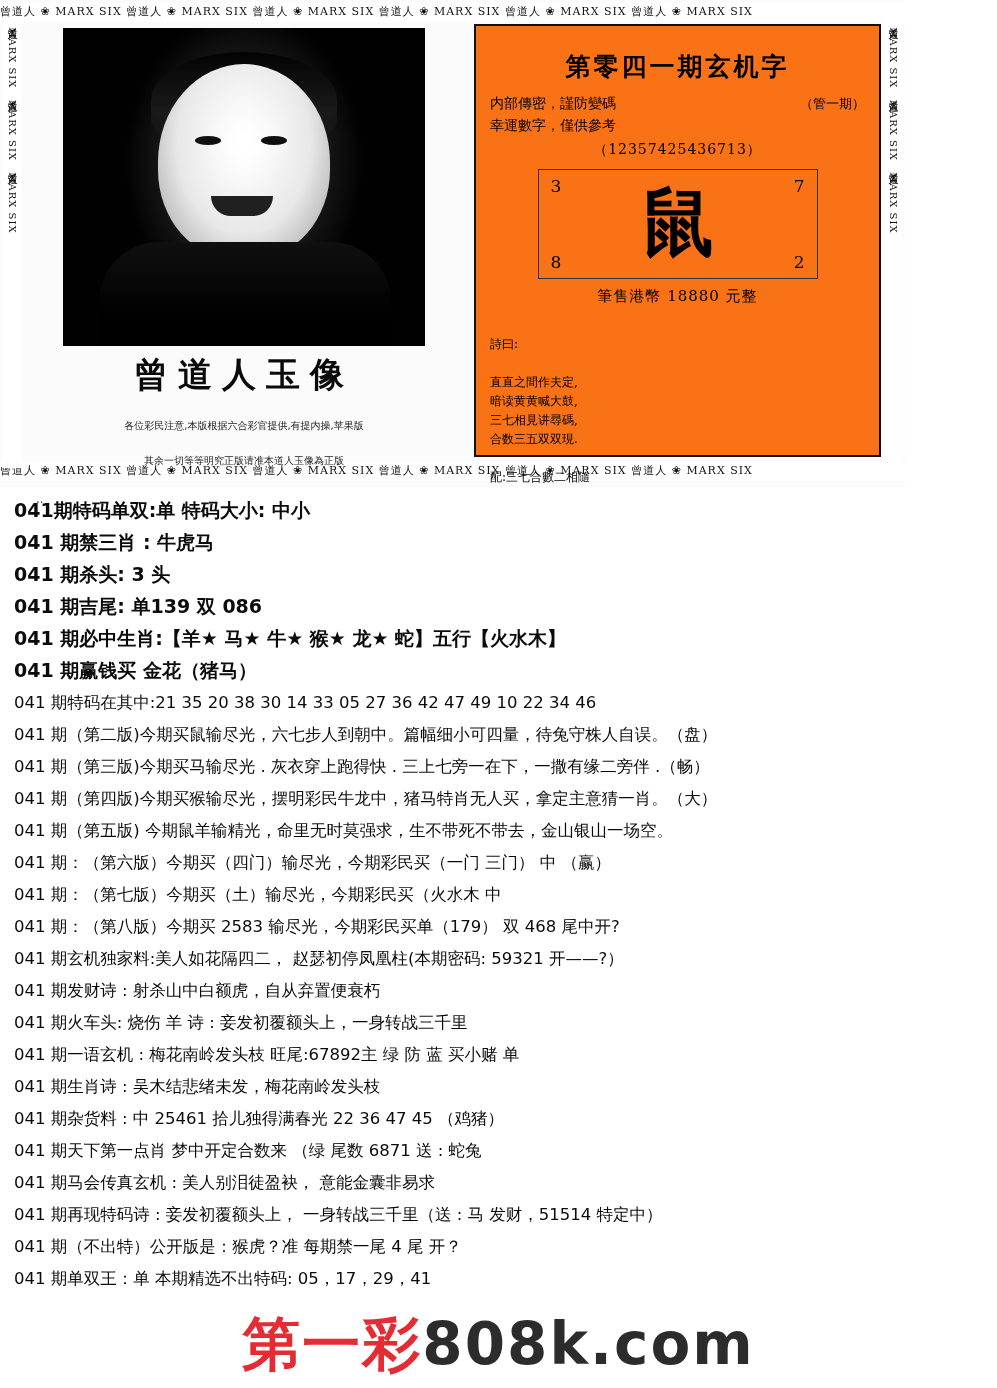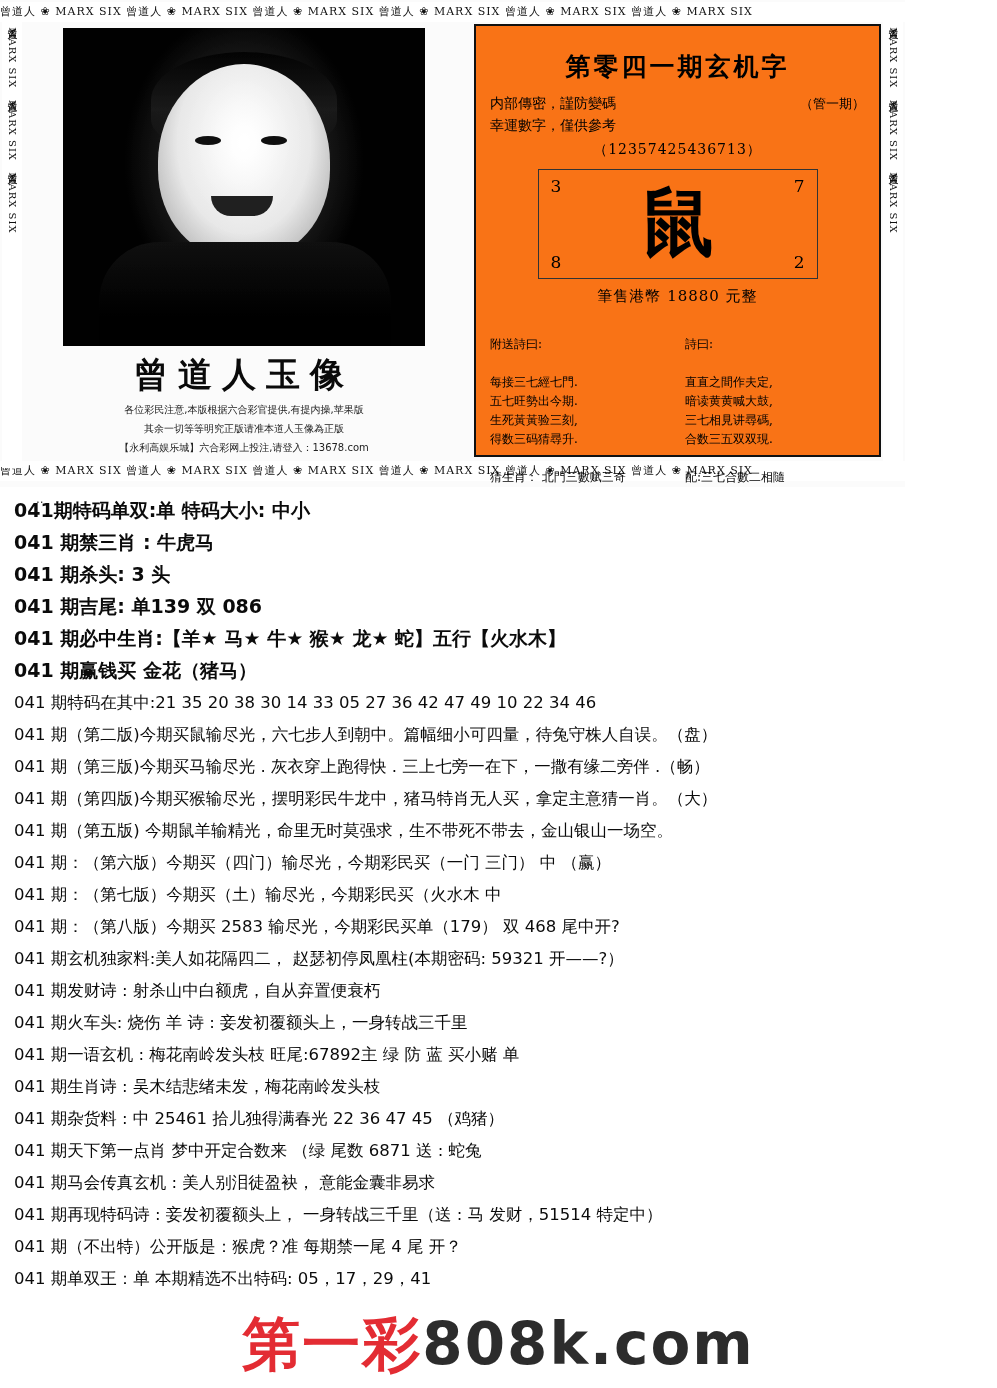--- a/index.html
+++ b/index.html
@@ -111,21 +111,21 @@
     font-size: 34px;
     letter-spacing: 10px;
     margin-top: 6px;
     color: #0a0a0a;
   }
   .photo-note {
     font-size: 10px;
     line-height: 15px;
     text-align: center;
     color: #222;
-    margin-top: 4px;
+    margin-top: 20px;
     padding: 0 6px;
     font-family: "DejaVu Sans", "Liberation Sans", sans-serif;
   }
 
   
   .card-block {
     flex: 1;
     border: 2px solid #111;
     background: #f97316;
     padding: 12px 14px 8px 14px;
@@ -274,29 +274,20 @@
         <span class="zc tl">3</span>
         <span class="zc tr">7</span>
         <span class="zc bl">8</span>
         <span class="zc br">2</span>
         <div class="zodiac-big">鼠</div>
       </div>
 
       <div class="card-price">筆售港幣 18880 元整</div>
 
       <div class="card-poem">
-        <div class="col colL">
-          <div>附送詩曰:</div>
-          <div>每接三七經七門.
-五七旺勢出今期.
-生死黃黃验三刻,
-得数三码猜尋升.</div>
-          <div>猜生肖：  北門三數赋三奇</div>
-          
-        </div>
         <div class="col colR">
           <div>詩曰:</div>
           <div>直直之間作夫定,
 暗读黄黄喊大鼓,
 三七相見讲尋碼,
 合数三五双双現.</div>
           <div>配:三七合數二相隨</div>
         </div>
       </div>
     </div>

